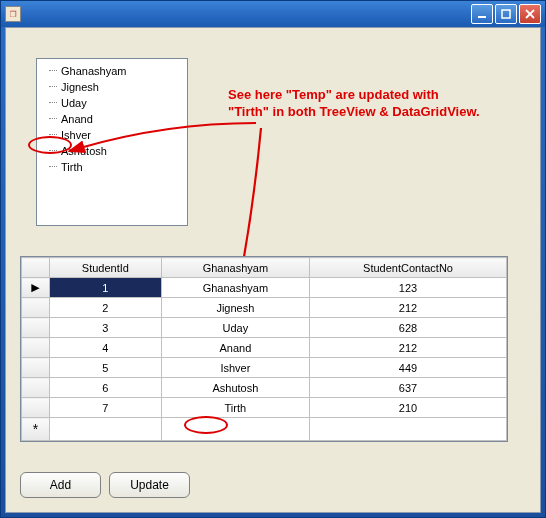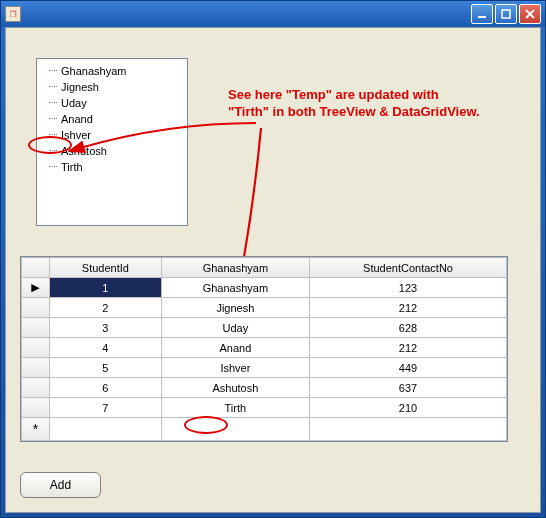--- a/index.html
+++ b/index.html
@@ -281,16 +281,17 @@
             <td></td>
           </tr>
         </tbody>
       </table>
     </div>
 
     <div class="ellipse" style="left:178px; top:388px; width:44px; height:18px;"></div>
 
     <div class="btnrow">
       <button class="btn">Add</button>
+      <button class="btn">Update</button>
     </div>
 
   </div>
 </div>
 
 </body></html>

